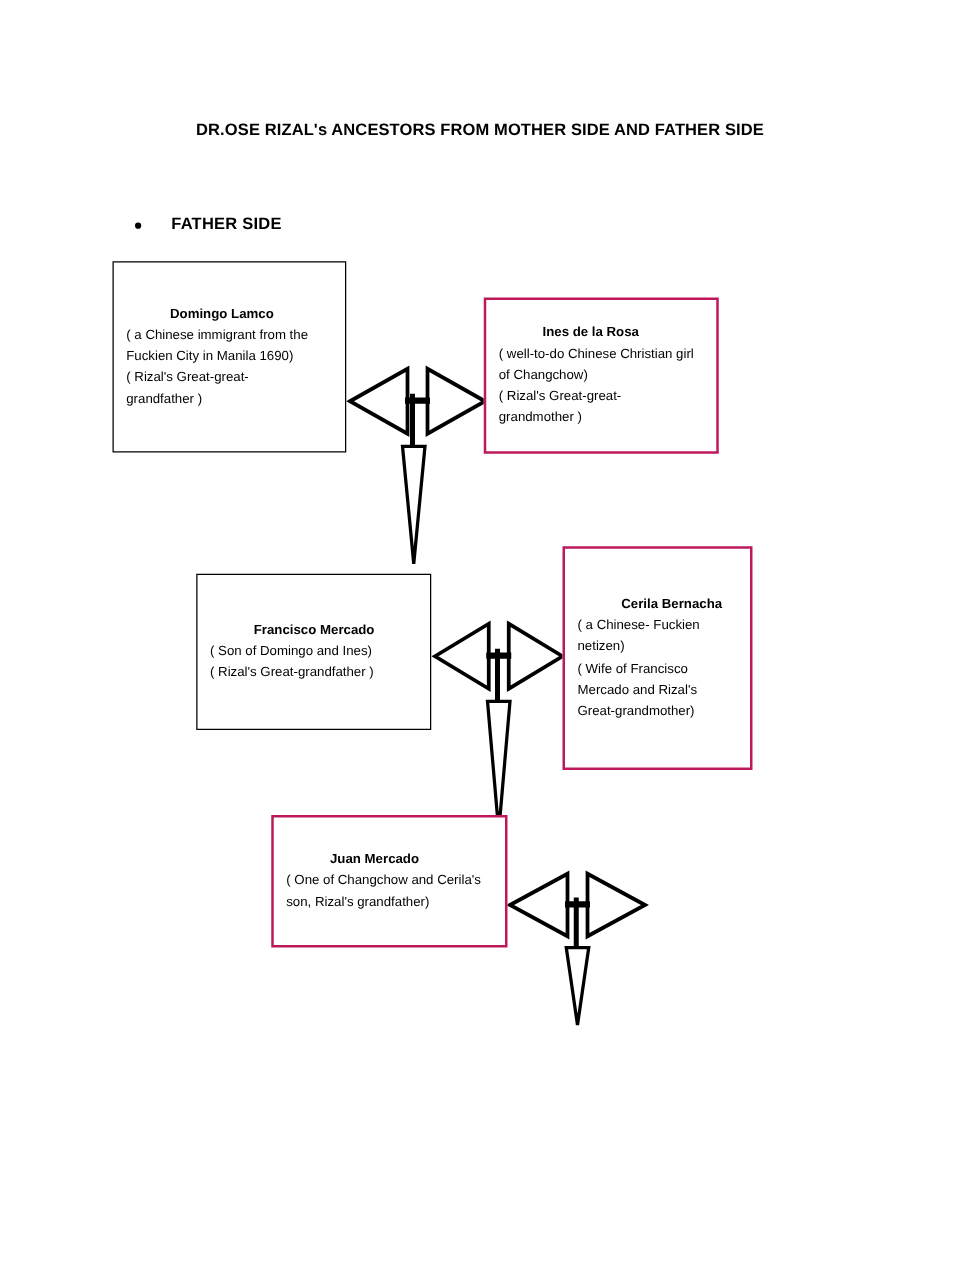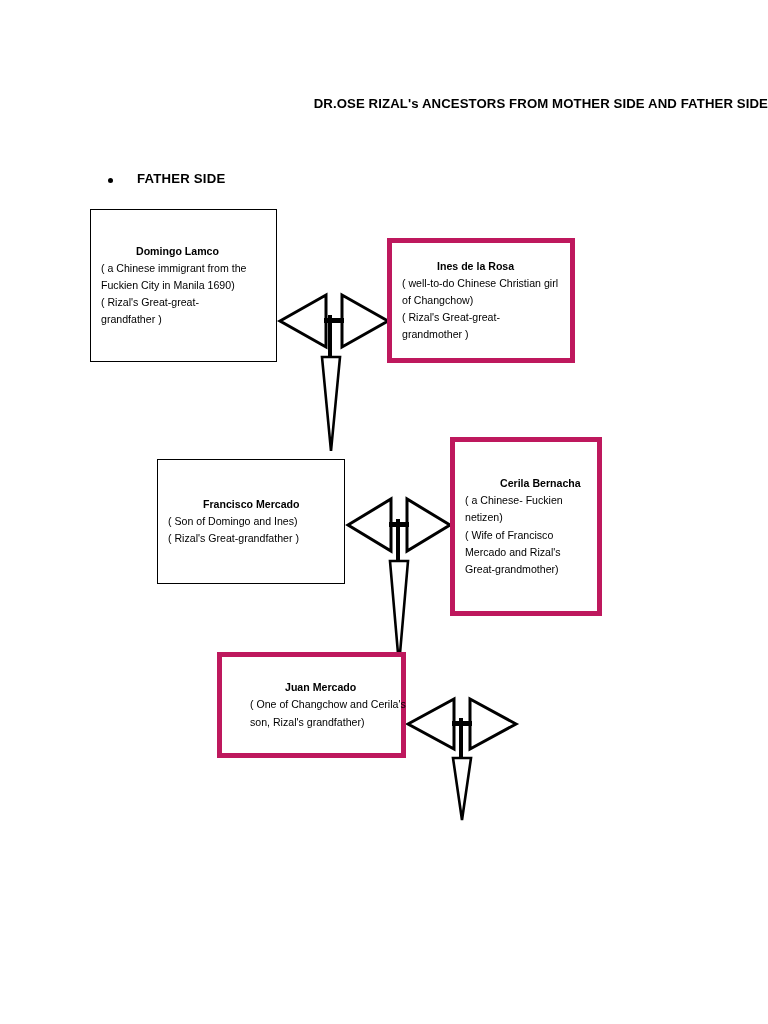--- a/index.html
+++ b/index.html
@@ -19,21 +19,21 @@
     background: #ffffff;
     overflow: hidden;
   }
 
   
   .doc-title {
     position: absolute;
     left: 0;
     top: 96px;
     width: 768px;
-    text-align: right;
+    text-align: center;
     font-size: 13.2px;
     font-weight: bold;
     letter-spacing: 0.1px;
     color: #000;
   }
   .section-bullet-row {
     position: absolute;
     left: 108px;
     top: 171px;
     display: flex;
@@ -53,21 +53,21 @@
     font-size: 13.2px;
     font-weight: bold;
     letter-spacing: 0.2px;
   }
 
   
   .node-box {
     position: absolute;
     box-sizing: border-box;
     background: #ffffff;
-    border: 5px solid #be185d;
+    border: 2px solid #be185d;
     font-size: 10.6px;
     line-height: 1.62;
     z-index: 5;
   }
   .node-box.thick {
     border: 1.6px solid #000000;
   }
   .node-box .inner {
     padding: 0 10px;
     display: flex;
@@ -83,21 +83,21 @@
   }
   .node-line {
     white-space: pre;
   }
 
   
   #box-domingo    { left: 90px;  top: 209px; width: 187px; height: 153px; }
   #box-ines       { left: 387px; top: 238px; width: 188px; height: 125px; }
   #box-francisco  { left: 157px; top: 459px; width: 188px; height: 125px; }
   #box-cerila-b   { left: 450px; top: 437px; width: 152px; height: 179px; }
-  #box-juan       { left: 217px; top: 652px; width: 189px; height: 106px; padding-left: 18px; }
+  #box-juan       { left: 217px; top: 652px; width: 189px; height: 106px; }
   #box-cerila-a   { left: 518px; top: 628px; width: 148px; height: 179px; }
   #box-children   { left: 262px; top: 817px; width: 386px; height: 58px; }
 
   #box-domingo .inner,
   #box-ines .inner,
   #box-cerila-b .inner,
   #box-cerila-a .inner,
   #box-juan .inner,
   #box-francisco .inner { justify-content: center; }
 

